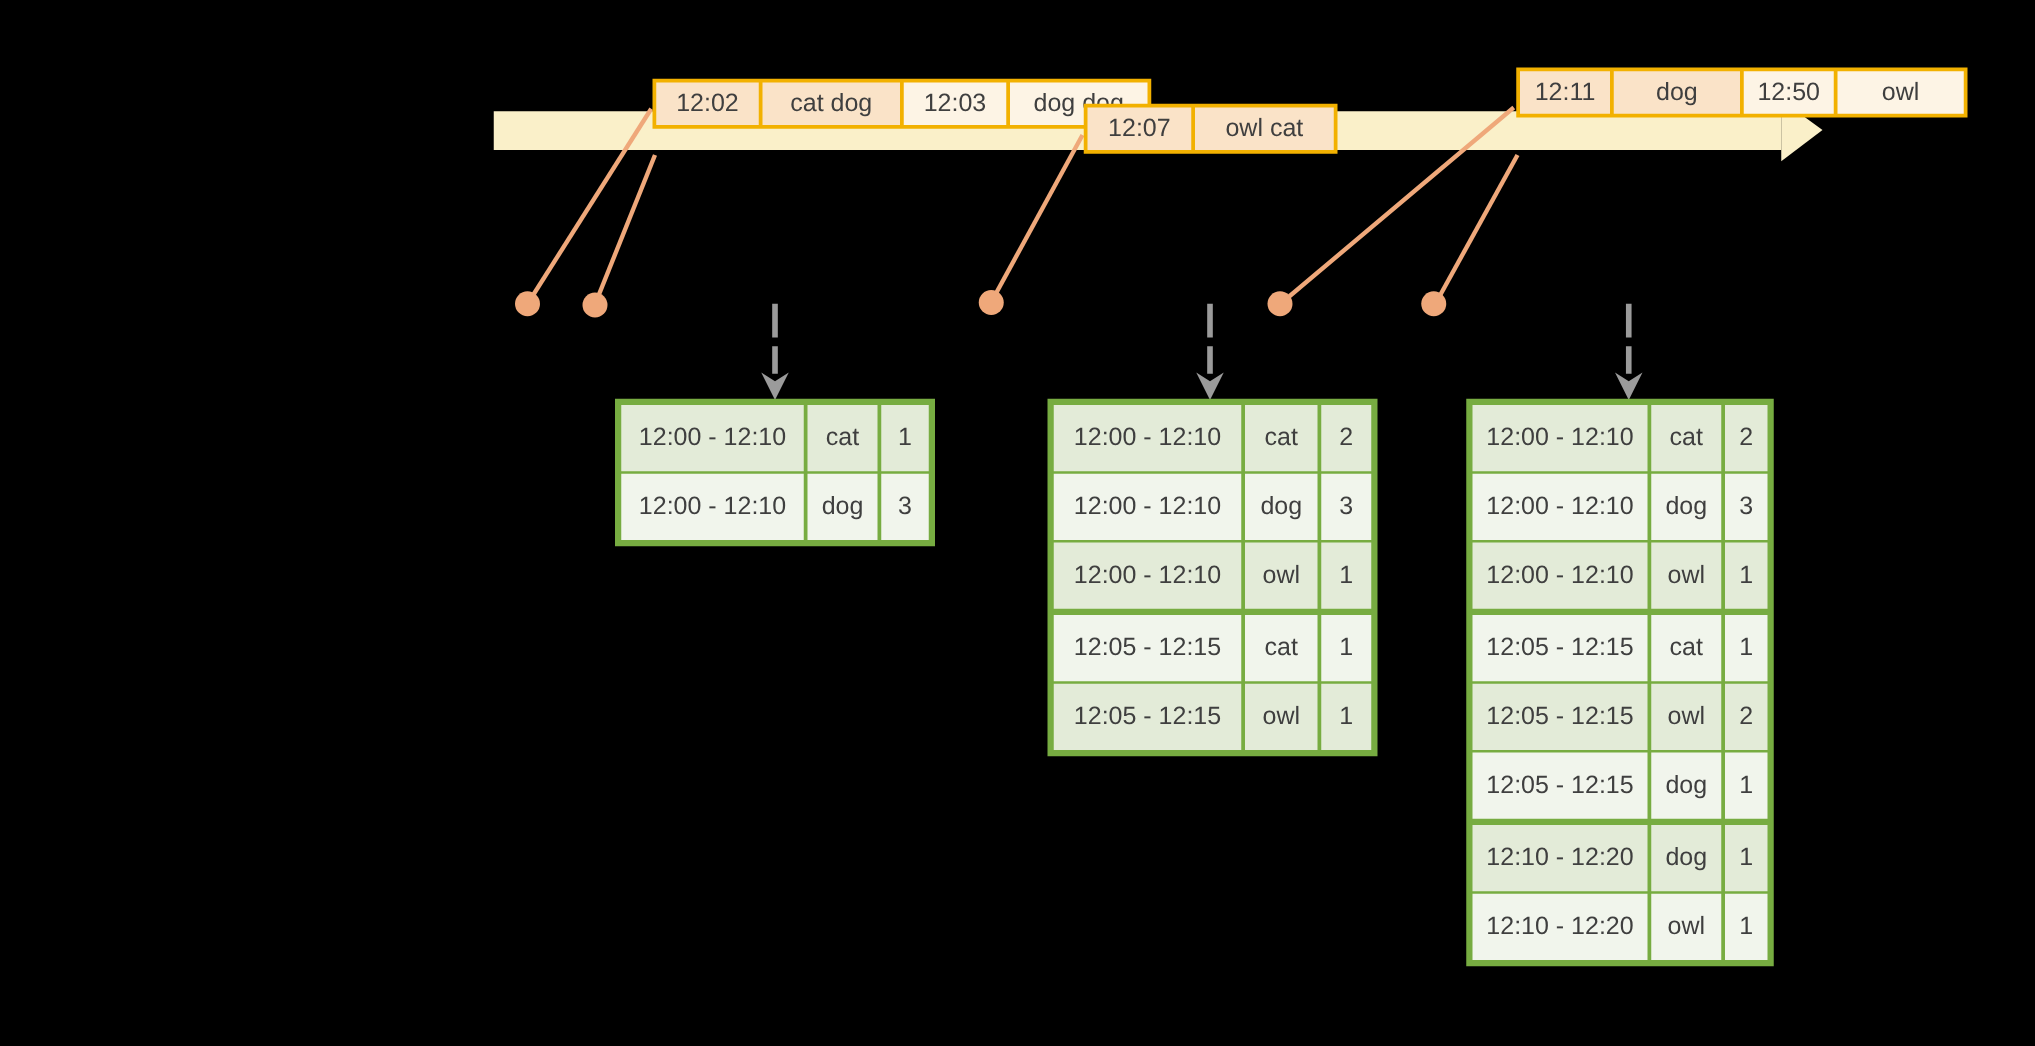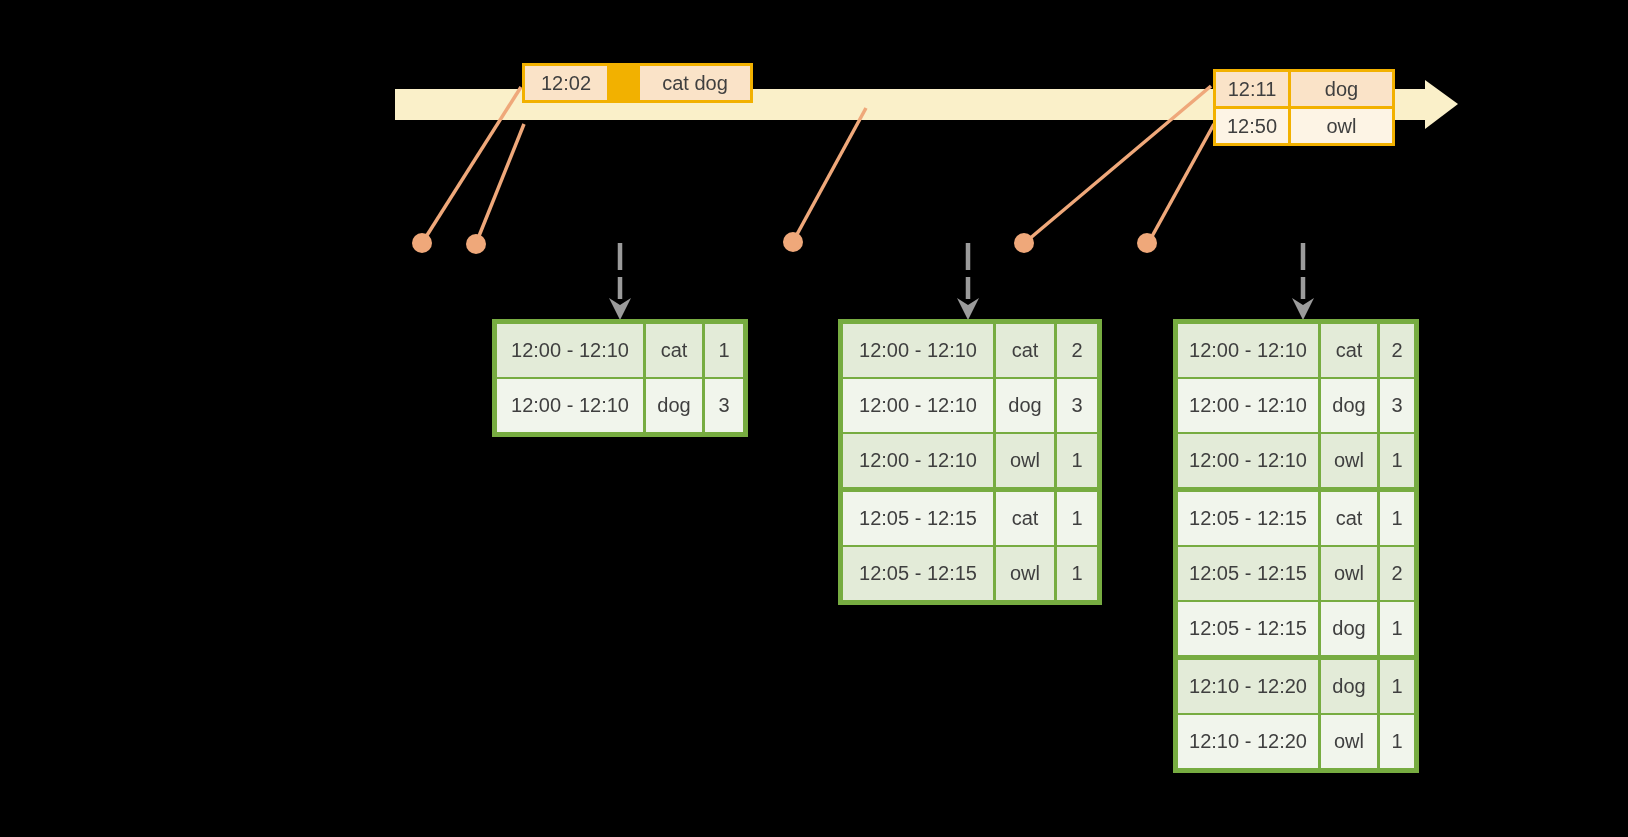--- a/index.html
+++ b/index.html
@@ -8,31 +8,31 @@
   .gfx{position:absolute;left:0;top:0;}
 
   
   .band{fill:var(--band,#FAF0C9);}
   .conn{stroke:var(--orange,#EFA87A);stroke-width:3.5;fill:none;}
   .dot{fill:var(--orange,#EFA87A);}
   .trig-line{stroke:var(--gray,#9B9B9B);stroke-width:4.5;stroke-dasharray:27 7;fill:none;}
   .trig-head{fill:var(--gray,#9B9B9B);}
 
   
-  .etable{position:absolute;display:flex;flex-direction:column;gap:3px;padding:3px;
+  .etable{position:absolute;display:flex;flex-direction:row;gap:3px;padding:3px;
           background:var(--gold,#F2B100);}
   .erow{display:flex;gap:3px;}
   .cell{display:flex;align-items:center;justify-content:center;
         font-size:20px;color:var(--text,#3F3F3F);white-space:nowrap;}
   .erow .cell{height:34px;}
   .row-dark  .cell{background:var(--peach-dark,#FAE3C8);}
   .row-light .cell{background:var(--peach-light,#FDF4E5);}
   .et-a{left:522px;top:63px;}
   .et-b{left:867px;top:83px;}
-  .et-c{left:1213px;top:69px;}
+  .et-c{left:1213px;top:54px;}
 
   
   .gtable{position:absolute;display:flex;flex-direction:column;padding:5px;
           background:var(--green,#77AC41);}
   .grow{display:flex;gap:3px;}
   .grow .cell{height:53px;}
   .grow-dark  .cell{background:var(--green-cell-dark,#E3EBD8);}
   .grow-light .cell{background:var(--green-cell-light,#F1F5EC);}
   .gt-1{left:492px;top:319px;}
   .gt-2{left:838px;top:319px;}
@@ -70,21 +70,31 @@
     </g>
     <g>
       <line class="trig-line" x1="1303" y1="243" x2="1303" y2="299"></line>
       <polygon class="trig-head" points="1292,298 1303,305 1314,298 1303,320"></polygon>
     </g>
   </svg>
 
   <div class="etable et-a">
       <div class="erow row-dark">
         <div class="cell" style="width: 82px;">12:02</div>
-        <div class="cell" style="width: 110px; margin-left: 30px;">cat dog</div>
+        <div class="cell" style="width: 110px;">cat dog</div>
+      </div>
+      <div class="erow row-light">
+        <div class="cell" style="width: 82px;">12:03</div>
+        <div class="cell" style="width: 110px;">dog dog</div>
+      </div>
+    </div>
+  <div class="etable et-b">
+      <div class="erow row-dark">
+        <div class="cell" style="width: 83px;">12:07</div>
+        <div class="cell" style="width: 111px;">owl cat</div>
       </div>
     </div>
   <div class="etable et-c">
       <div class="erow row-dark">
         <div class="cell" style="width: 72px;">12:11</div>
         <div class="cell" style="width: 101px;">dog</div>
       </div>
       <div class="erow row-light">
         <div class="cell" style="width: 72px;">12:50</div>
         <div class="cell" style="width: 101px;">owl</div>

